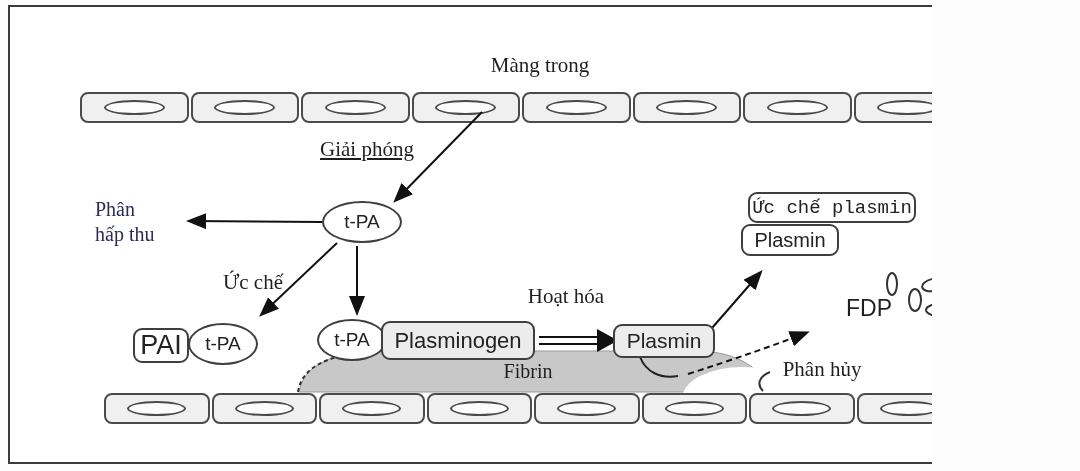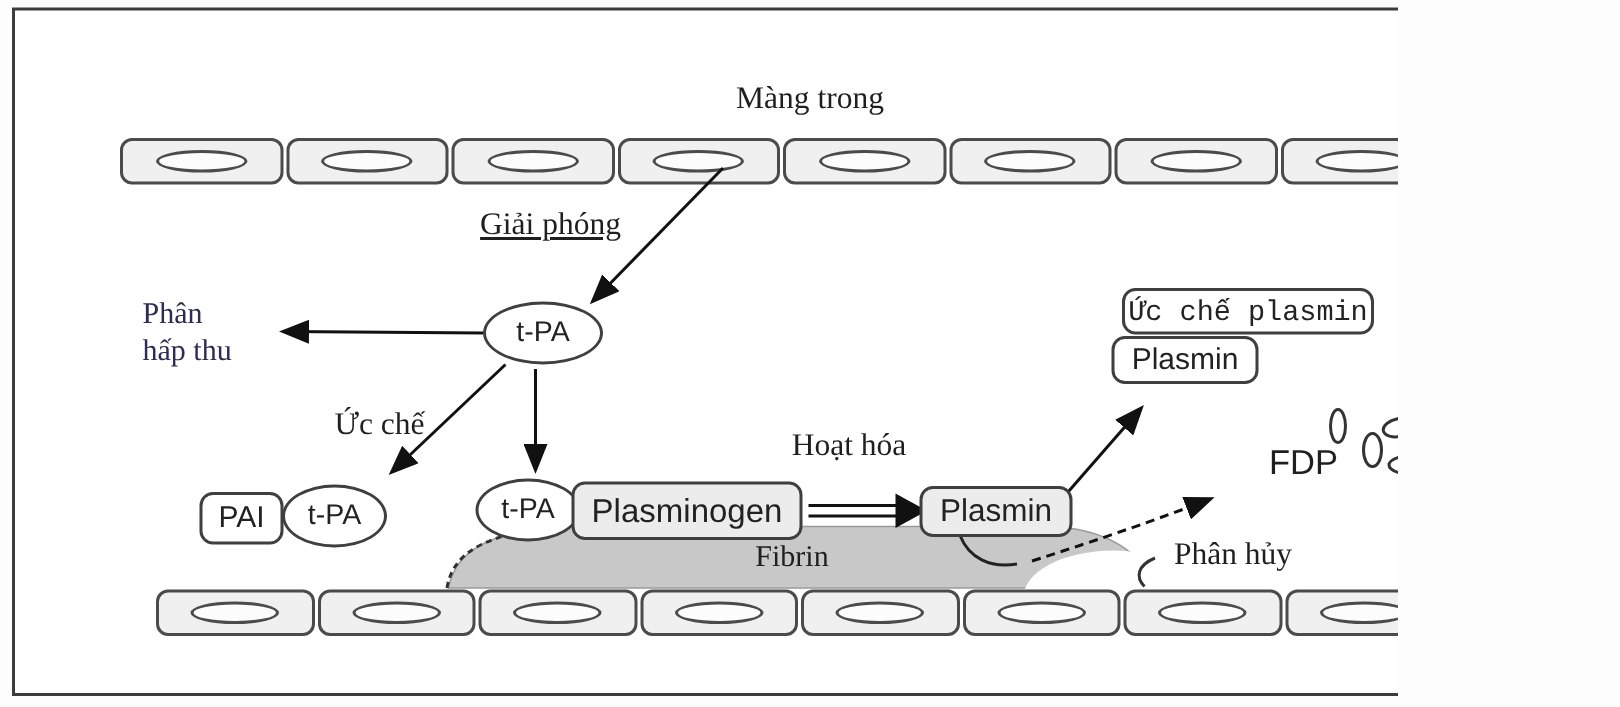--- a/index.html
+++ b/index.html
@@ -19,21 +19,21 @@
   .lbl.center{text-align:center;}
   .kidney{color:#2c2c55;white-space:pre-line;}
   .node{position:absolute;z-index:4;display:flex;align-items:center;justify-content:center;
         font-family:"Liberation Sans", sans-serif;box-sizing:border-box;background:#ffffff;
         border:2px solid #3f3f3f;color:#222;}
   .ellipse{border-radius:50%;}
   .rounded{border-radius:9px;}
   .tpa1{left:322px;top:201px;width:80px;height:42px;font-size:19px;}
   .tpa2{left:317px;top:319px;width:70px;height:42px;font-size:19px;}
   .tpa3{left:188px;top:323px;width:70px;height:42px;font-size:19px;}
-  .pai{left:133px;top:328px;width:56px;height:35px;font-size:20px;}
+  .pai{left:133px;top:328px;width:56px;height:35px;font-size:27px;}
   .plasminogen{left:381px;top:321px;width:154px;height:39px;font-size:22px;background:#ececec;}
   .plasmin1{left:613px;top:324px;width:102px;height:34px;font-size:21px;background:#ececec;}
   .inhibitor{left:708px;top:192px;width:168px;height:31px;font-size:19px;font-family:Liberation Mono, monospace;margin-left:40px;}
   .plasmin2{left:741px;top:224px;width:98px;height:32px;font-size:20px;}
 </style>
 </head>
 <body>
 
 <div class="stage">
   <div class="frame"></div>

